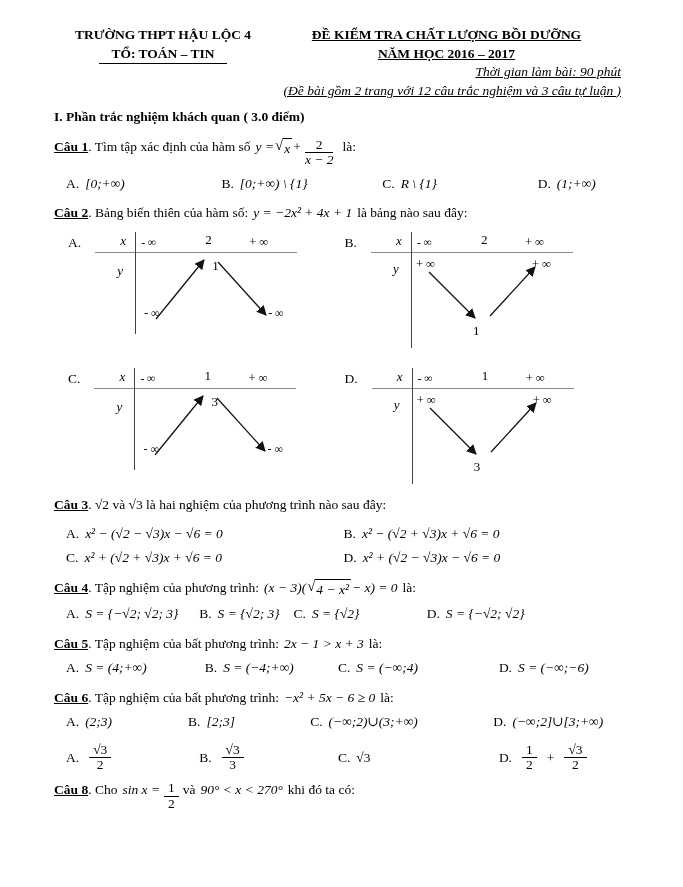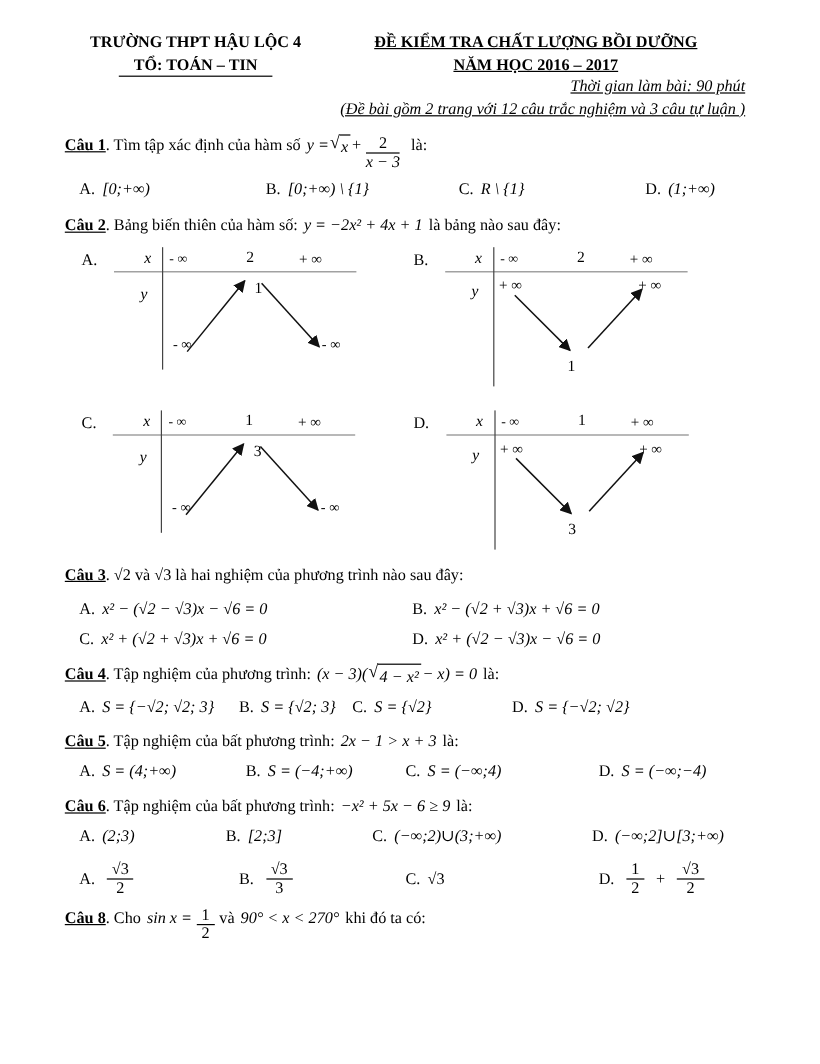--- a/index.html
+++ b/index.html
@@ -86,35 +86,36 @@
       <div><span class="dept">TỔ: TOÁN – TIN</span></div>
     </div>
     <div class="hdr-right">
       <div class="b">ĐỀ KIỂM TRA CHẤT LƯỢNG BỒI DƯỠNG</div>
       <div class="b">NĂM HỌC 2016 – 2017</div>
       <div class="i">Thời gian làm bài: 90 phút</div>
       <div class="i">(Đề bài gồm 2 trang với 12 câu trắc nghiệm  và 3 câu tự luận )</div>
     </div>
   </div>
 
+  <div class="section-title">I. Phần trắc nghiệm khách quan ( 3.0 điểm)</div>
 
   <div class="q">
     <div class="q-line">
       <span class="q-label">Câu 1</span>
         <span>. Tìm tập xác định của hàm số</span>
       <span class="gap"></span>
       <span class="mi">y =</span>
       <span class="sqrt">
           <span class="sgn">√</span>
           <span class="rad">x</span>
         </span>
       <span>+</span>
       <span class="frac">
           <span class="fnum">2</span>
-          <span class="fden mi">x − 3</span>
+          <span class="fden mi">x − 2</span>
         </span>
       <span class="gap"></span>
       <span>là:</span>
     </div>
     <div class="opts">
       <div class="opt" style="width:28%">
           <span class="okey">A.</span>
           <span class="mi">[0;+∞)</span>
         </div>
       <div class="opt" style="width:29%">
@@ -301,31 +302,31 @@
       <div class="opt" style="width:24%">
           <span class="okey">B.</span>
           <span class="mi">S = (−4;+∞)</span>
         </div>
       <div class="opt" style="width:29%">
           <span class="okey">C.</span>
           <span class="mi">S = (−∞;4)</span>
         </div>
       <div class="opt">
           <span class="okey">D.</span>
-          <span class="mi">S = (−∞;−4)</span>
+          <span class="mi">S = (−∞;−6)</span>
         </div>
     </div>
   </div>
 
   <div class="q">
     <div class="q-line">
       <span class="q-label">Câu 6</span>
         <span>. Tập nghiệm của bất phương trình:</span>
       <span class="gap"></span>
-      <span class="mi">−x² + 5x − 6 ≥ 9</span>
+      <span class="mi">−x² + 5x − 6 ≥ 0</span>
       <span class="gap"></span>
       <span>là:</span>
     </div>
     <div class="opts">
       <div class="opt" style="width:22%">
           <span class="okey">A.</span>
           <span class="mi">(2;3)</span>
         </div>
       <div class="opt" style="width:22%">
           <span class="okey">B.</span>

